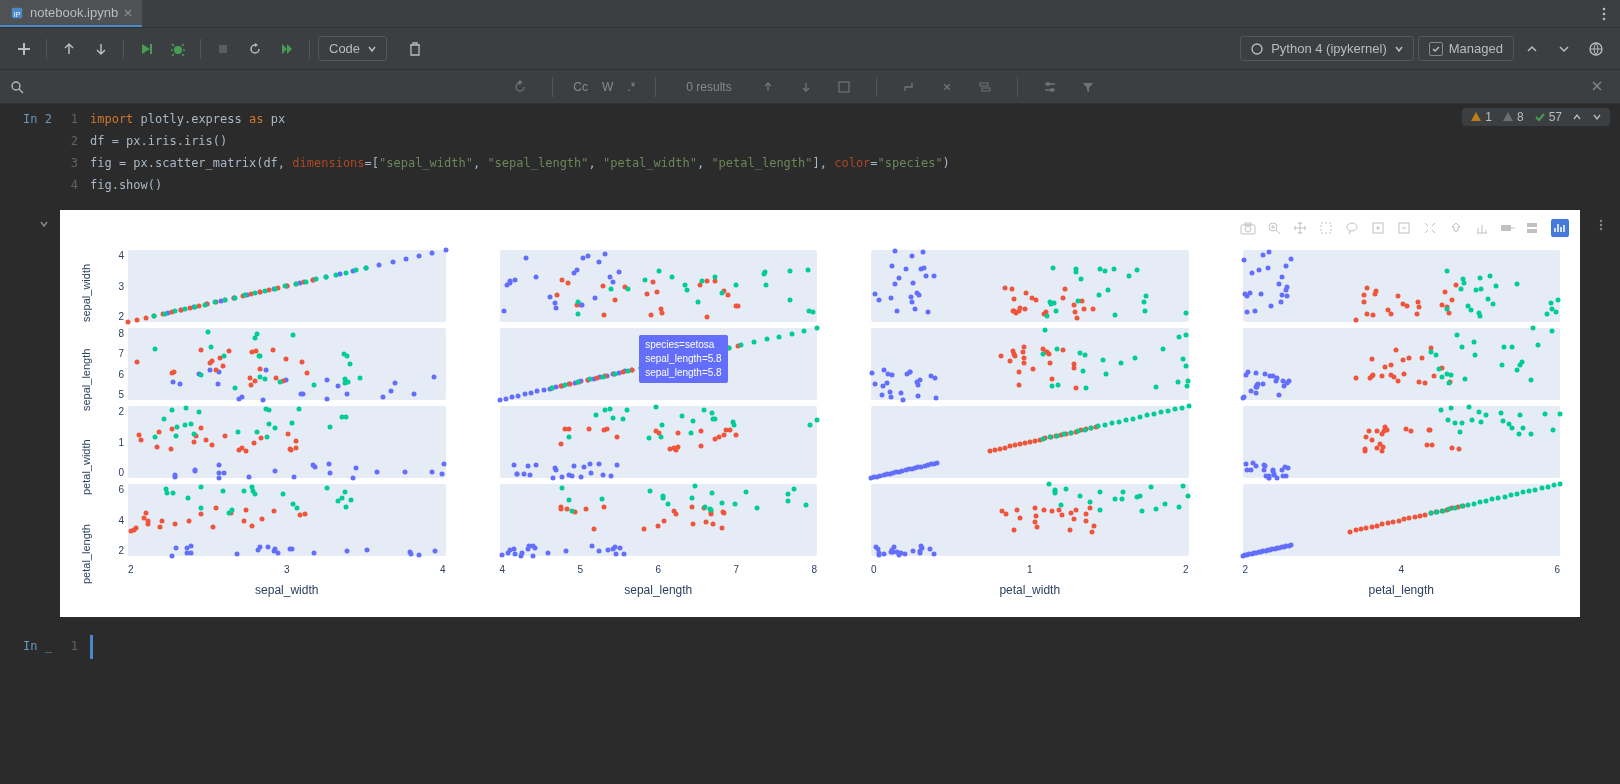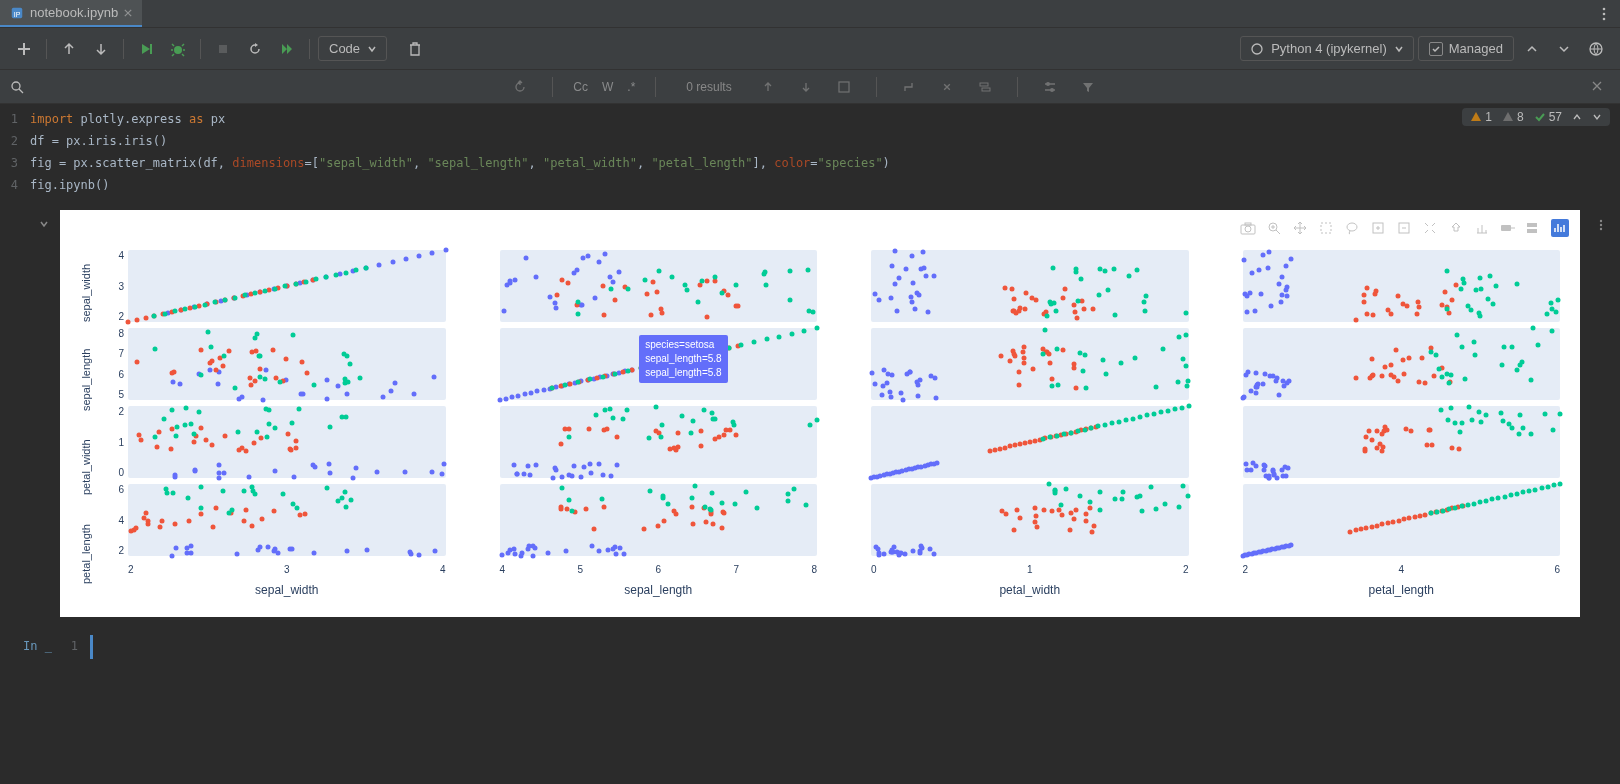--- a/index.html
+++ b/index.html
@@ -249,36 +249,37 @@
   <div class="search-close">
     <svg width="10" height="10" viewBox="0 0 10 10">
         <path d="M1 1 L9 9 M9 1 L1 9" stroke="#888" stroke-width="1.3"></path>
       </svg>
   </div>
 </div>
 
 <div class="editor">
 
   <div class="cell">
+    <div class="cell-prompt">In 2</div>
     <div class="cell-code" id="code-lines">
         <div class="code-line">
           <div class="line-num">1</div>
           <div class="line-code"><span class="kw">import</span> <span class="fn">plotly.express</span> <span class="kw">as</span> <span class="fn">px</span></div>
         </div>
         <div class="code-line">
           <div class="line-num">2</div>
           <div class="line-code"><span class="fn">df = px.iris.iris()</span></div>
         </div>
         <div class="code-line">
           <div class="line-num">3</div>
           <div class="line-code"><span class="fn">fig = px.scatter_matrix(df,</span> <span class="param">dimensions</span><span class="fn">=[</span><span class="str">"sepal_width"</span><span class="fn">, </span><span class="str">"sepal_length"</span><span class="fn">, </span><span class="str">"petal_width"</span><span class="fn">, </span><span class="str">"petal_length"</span><span class="fn">],</span> <span class="param">color</span><span class="fn">=</span><span class="str">"species"</span><span class="fn">)</span></div>
         </div>
         <div class="code-line">
           <div class="line-num">4</div>
-          <div class="line-code"><span class="fn">fig.ipynb()</span></div>
+          <div class="line-code"><span class="fn">fig.show()</span></div>
         </div>
       </div>
     <div class="inspections">
       <div class="insp-item">
           <svg width="12" height="12" viewBox="0 0 12 12">
             <path d="M6 1 L11 10 H1 Z" fill="#c07c17"></path>
           </svg>
           <span>1</span>
         </div>
       <div class="insp-item">

